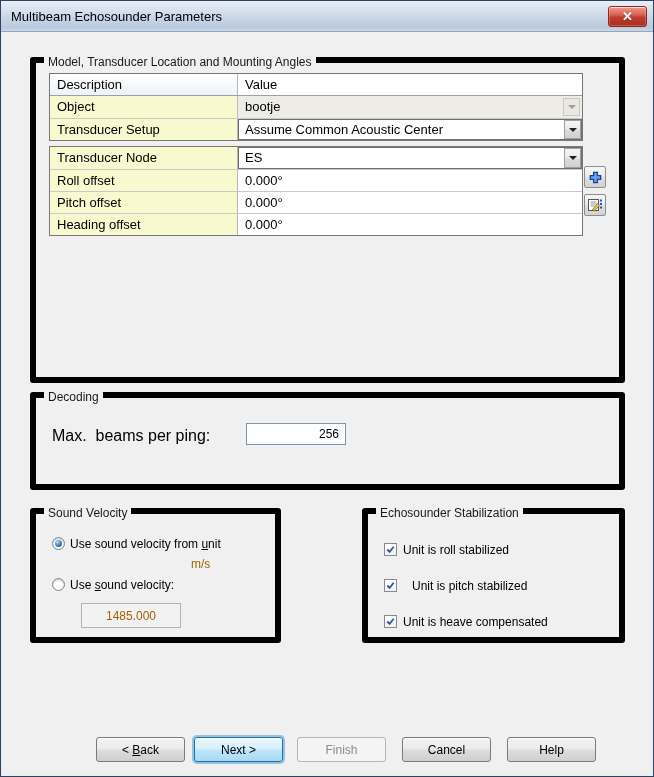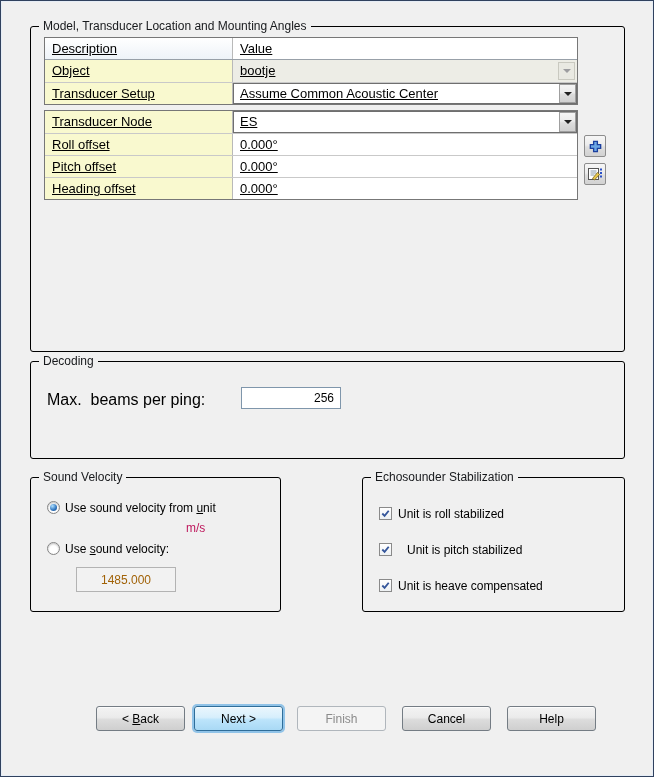--- a/index.html
+++ b/index.html
@@ -24,32 +24,32 @@
     border:1px solid #90251c; border-radius:3px;
     background:linear-gradient(180deg,#ec9e8f 0%,#d9604f 42%,#c33b2c 55%,#ab2d20 100%);
     box-shadow: inset 0 1px 0 rgba(255,255,255,.55), inset 0 0 0 1px rgba(255,255,255,.22);
     color:#fff; display:flex; align-items:center; justify-content:center;
     font-size:13px; font-weight:bold; text-shadow:0 1px 1px rgba(0,0,0,.45); cursor:pointer;
   }
 
   .body { position:relative; height:744px; }
 
   
-  .group { position:absolute; border:1px solid #000000; border-radius:3px; }
+  .group { position:absolute; border:6px solid #000000; border-radius:3px; }
   .group-label {
     position:absolute; top:-8px; left:8px; background:#f0f0f0;
     padding:0 4px; font-size:12px; line-height:15px; color:#17191c; white-space:nowrap;
   }
   .group-model    { left:29px;  top:25px;  width:595px; height:326px; }
   .group-decoding { left:29px;  top:360px; width:595px; height:98px;  }
   .group-sv       { left:29px;  top:476px; width:251px; height:135px; }
   .group-stab     { left:361px; top:476px; width:263px; height:135px; }
 
   
-  .param-table { position:absolute; left:13px; top:10px; width:534px; font-size:13px;text-decoration:underline; }
+  .param-table { position:absolute; left:13px; top:10px; width:534px; font-size:13px; }
   .t-block { border:1px solid #777; background:#fff; }
   .t-gap { height:5px; }
   .t-row { display:flex; height:22px; }
   .t-row + .t-row { border-top:1px solid #c9c9c9; }
   .t-header { background:linear-gradient(#ffffff,#eef3f8); border-bottom:1px solid #98a0a8; height:22px; }
   .t-header + .t-row { border-top:none; }
   .t-desc { width:188px; padding:3px 0 0 7px; background:#f9f9cf; border-right:1px solid #b9b9b9; overflow:hidden; }
   .t-header .t-desc { background:transparent; }
   .t-val { flex:1; position:relative; padding:3px 0 0 7px; background:#fff; overflow:hidden; }
   .t-val.combo { box-shadow: inset 0 0 0 1px #6f6f6f; }
@@ -86,21 +86,21 @@
     border:1px solid #848484; background:#fff; box-shadow: inset 0 1px 2px rgba(0,0,0,.25);
     cursor:pointer;
   }
   .radio.checked::after {
     content:""; position:absolute; left:2px; top:2px; width:7px; height:7px; border-radius:50%;
     background:radial-gradient(circle at 35% 30%, #aee0ff, #2e73bd 60%, #174a85);
   }
   .radio-1 { top:23px; } .radio-2 { top:64px; }
   .radio-label { position:absolute; left:34px; font-size:12px; cursor:default; }
   .radio-label-1 { top:23px; } .radio-label-2 { top:64px; }
-  .ms-label { position:absolute; left:155px; top:43px; font-size:12px; color:#be185d; }
+  .ms-label { position:absolute; left:155px; top:43px; font-size:12px; color:#a16207; }
   .sv-input {
     position:absolute; left:45px; top:89px; width:100px; height:25px;
     border:1px solid #b3b3b3; background:#f2f2f2; color:#a16207; text-align:center;
     font-family:"Liberation Sans", sans-serif; font-size:12px;
   }
 
   
   .cb-row { position:absolute; left:16px; height:15px; display:flex; align-items:center; gap:6px; }
   .cb-1 { top:28px; } .cb-2 { top:64px;gap:15px; } .cb-3 { top:100px; }
   .checkbox {
@@ -126,20 +126,26 @@
   .btn-finish { left:296px; border-color:#b0b6bc; background:#f4f4f4; color:#8b8b8b; box-shadow:none; cursor:default; }
   .btn-cancel { left:401px; }
   .btn-help   { left:506px; }
   u { text-decoration:underline; }
 </style>
 </head>
 <body>
 
 <div class="window">
 
+  <div class="titlebar">
+    <span class="title">Multibeam Echosounder Parameters</span>
+    <div class="close-btn">
+      <span>✕</span>
+    </div>
+  </div>
 
   <div class="body">
 
     <div class="group group-model">
       <span class="group-label">Model, Transducer Location and Mounting Angles</span>
 
       <div class="param-table">
         <div class="t-block">
           <div class="t-row t-header">
             <div class="t-desc">Description</div>

